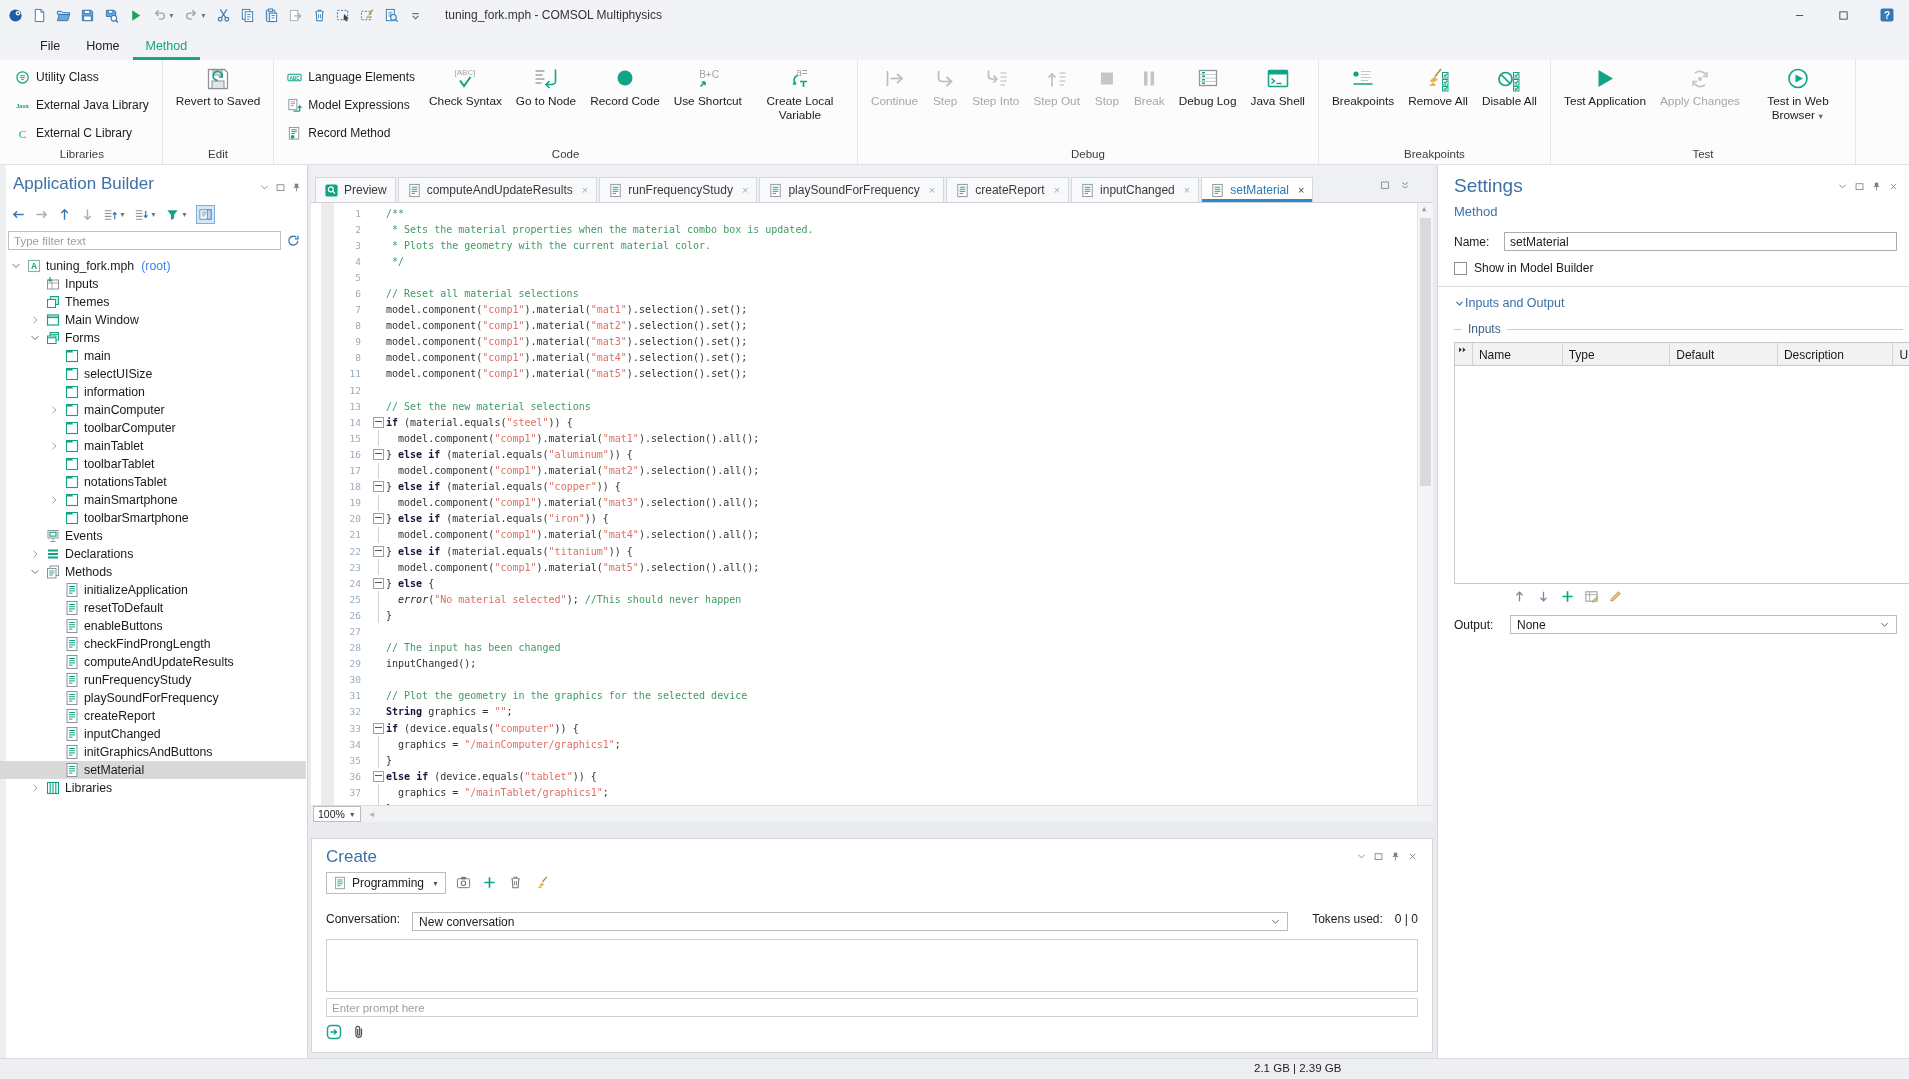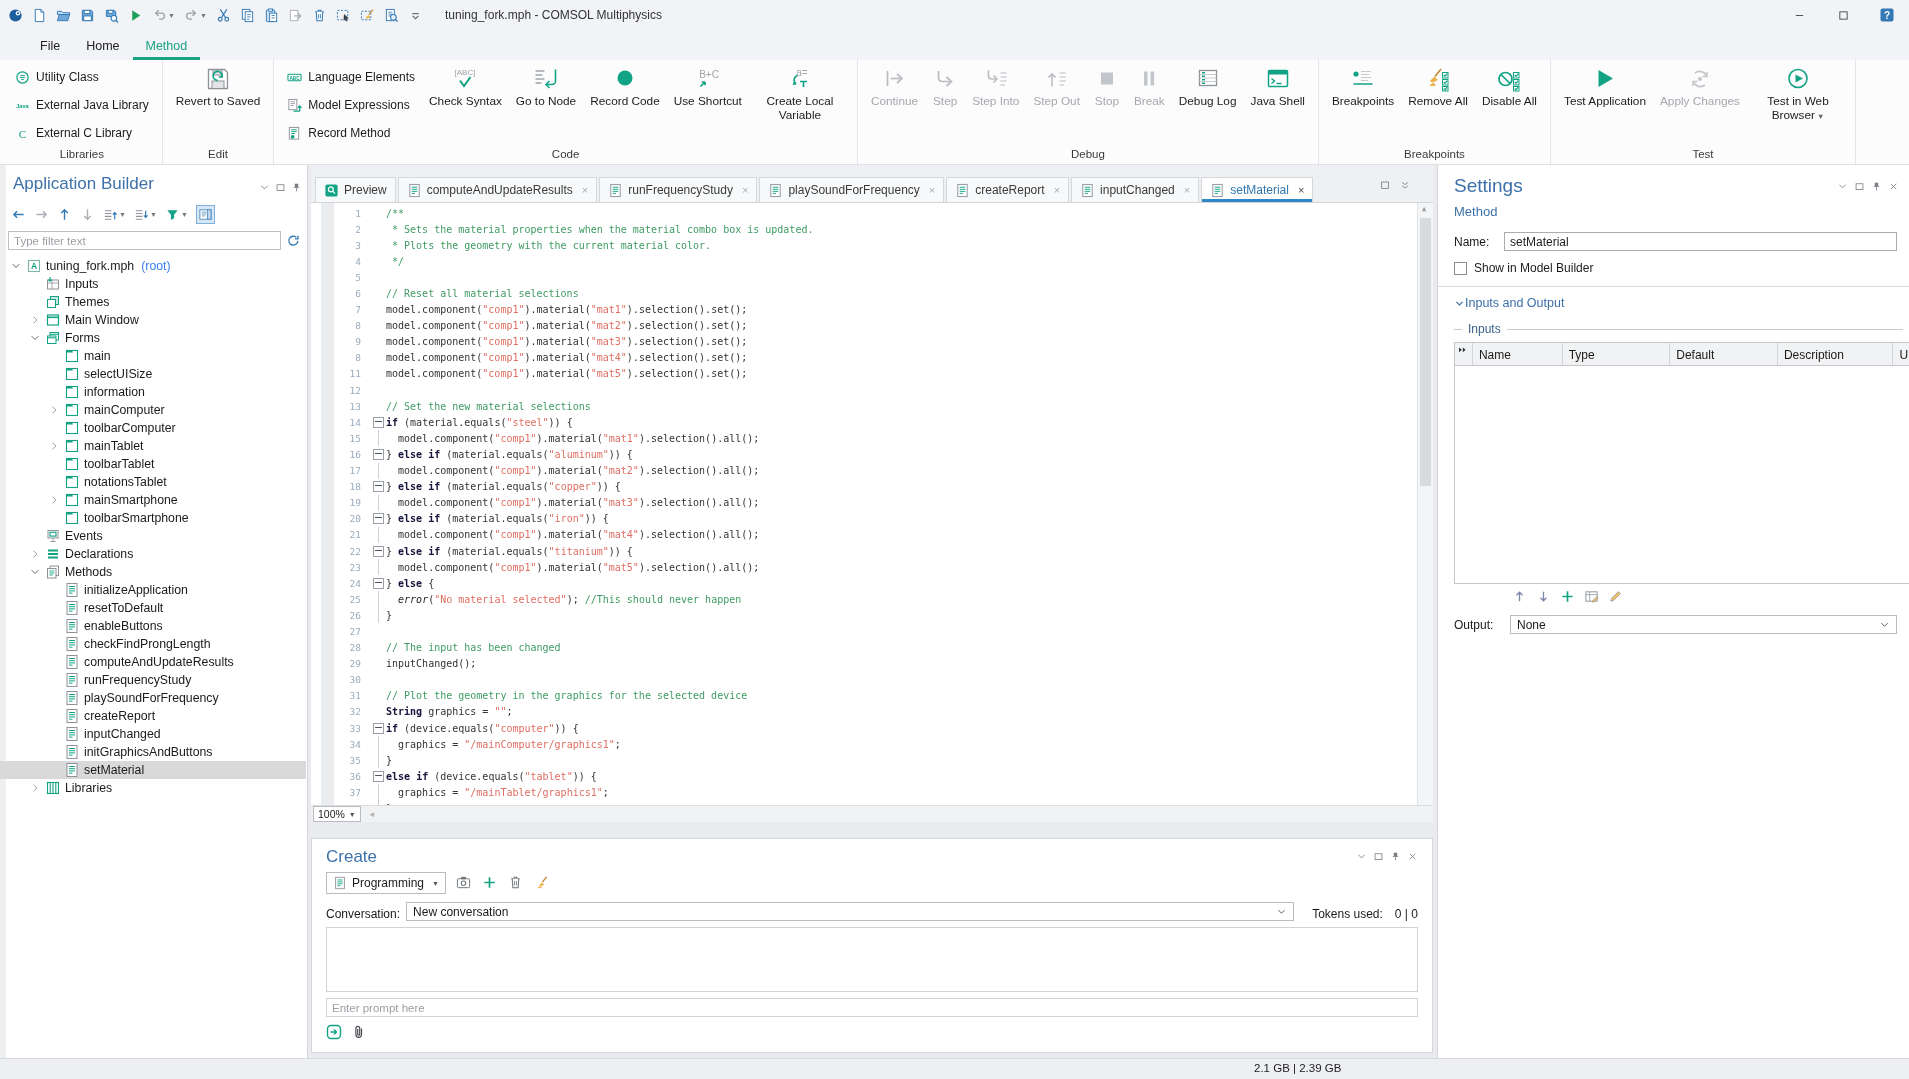--- a/index.html
+++ b/index.html
@@ -68,21 +68,21 @@
   .zoombar{position:absolute;left:311px;top:805px;width:1122px;height:17px;background:#F1F2F4;border-top:1px solid #DCDDDF;display:flex;align-items:center;box-sizing:border-box}
   .zoombtn{height:14px;margin-left:2px;background:#fff;border:1px solid #B9BCC0;font-size:10.5px;display:flex;align-items:center;padding:0 4px;gap:4px;color:#222}
   .hsarrow{font-size:8px;color:#b5b5b5;margin-left:7px}
   
   .chatbot{position:absolute;left:311px;top:838px;width:1122px;height:215px;background:#fff;border:1px solid #D5D7DB;box-sizing:border-box;padding:5px 14px 8px;display:flex;flex-direction:column}
   .cbheader{display:flex;align-items:center;height:26px}
   .cbtitle{font-size:17px;color:#3D71A8}
   .cbctrls{margin-left:auto;display:flex;gap:6px}
   .cbtools{display:flex;gap:10px;height:24px;margin-top:2px}
   .cbmode{display:flex;align-items:center;gap:5px;border:1px solid #B9BCC0;background:#fff;height:20px;padding:0 6px;font-size:12px}
-  .cbconvrow{display:flex;align-items:flex-end;gap:6px;height:21px;margin-top:4px;font-size:12px}
+  .cbconvrow{display:flex;align-items:flex-start;gap:12px;height:21px;margin-top:16px;font-size:12px}
   .cbselect{flex:1;height:19px;border:1px solid #B9BCC0;display:flex;align-items:center;padding:0 6px;font-size:12px;box-sizing:border-box}
   .selarrow{margin-left:auto}
   .cbtokens{margin-left:12px;display:flex;gap:12px}
   .cbbox{border:1px solid #CFD1D4;flex:1;margin-top:6px}
   .cbprompt{height:17px;border:1px solid #CFD1D4;margin-top:6px;display:flex;align-items:center}
   .cbprompt input{border:none;outline:none;width:100%;font-size:11.5px;padding:0 5px;font-family:"Liberation Sans",sans-serif;color:#333}
   .cbprompt input::placeholder{color:#9a9fa5}
   .cbsendrow{display:flex;align-items:center;gap:9px;margin-top:7px;height:20px}
   
   .settings{position:absolute;left:1437px;right:0;top:165px;bottom:21px;background:#fff;border-left:1px solid #D5D7DB;box-sizing:border-box;padding:8px 0 0 16px;font-size:12px;overflow:hidden}

